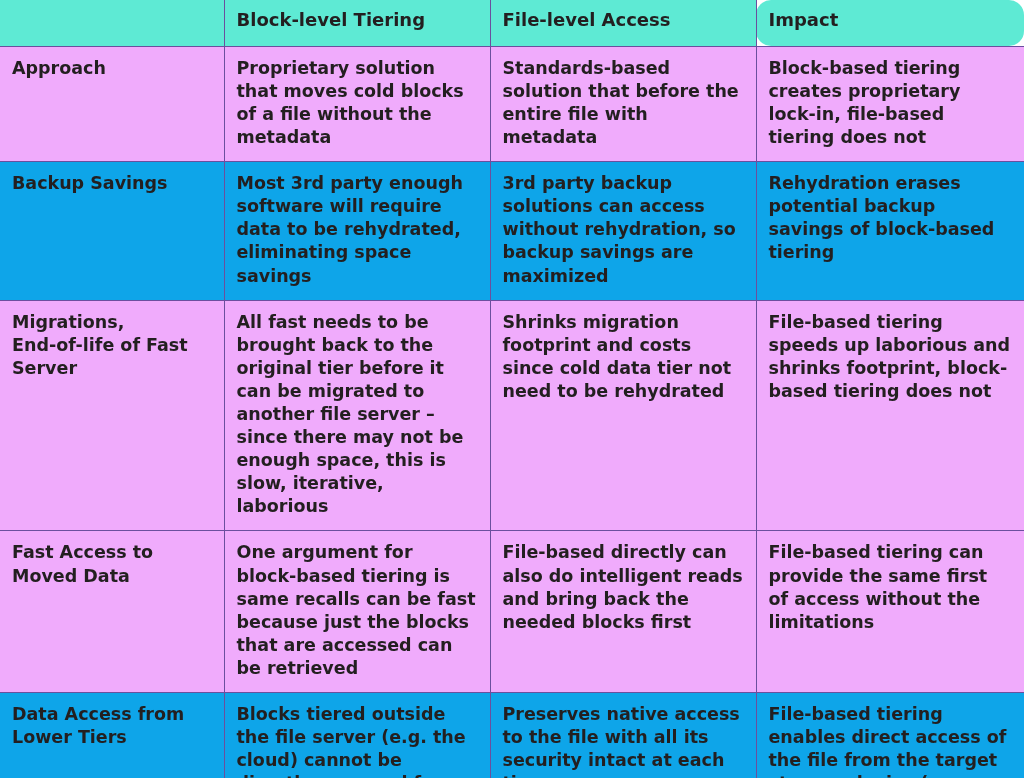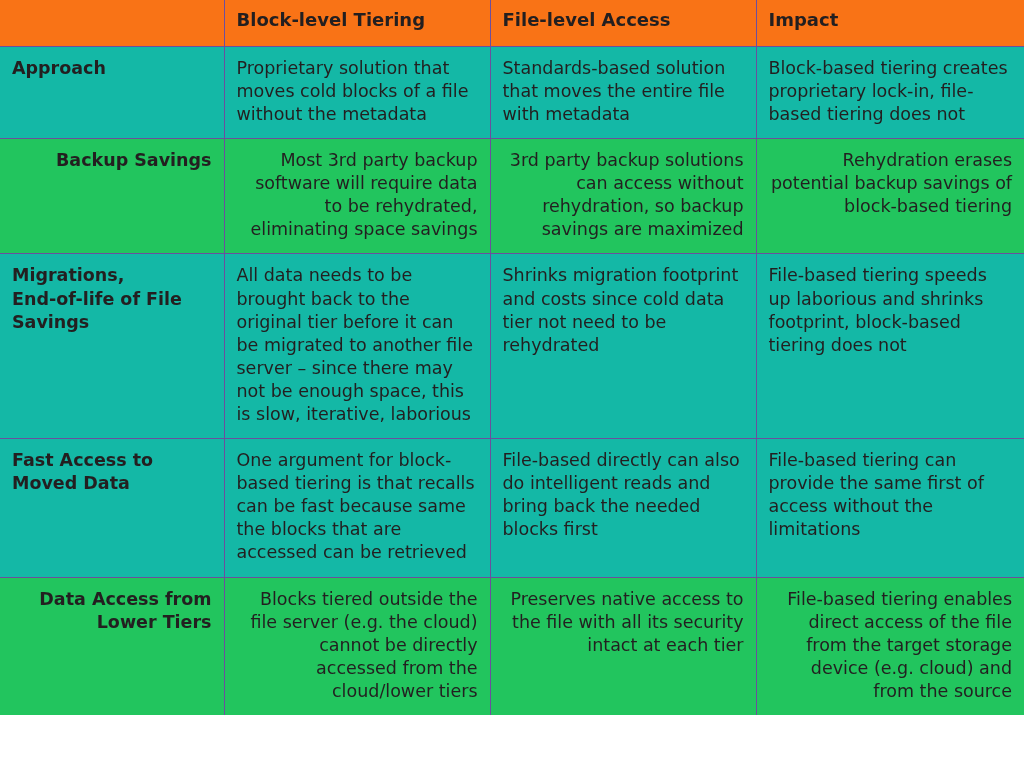--- a/index.html
+++ b/index.html
@@ -29,55 +29,55 @@
   table.comparison col.c2 { width: 266px; }
   table.comparison col.c3 { width: 268px; }
 
   table.comparison th,
   table.comparison td {
     border: 1px solid #6b4f9e;
     vertical-align: top;
     padding: 10px 12px 12px 12px;
     font-size: 17.5px;
     line-height: 1.32;
-    font-weight: normal;
+    font-weight: bold;
     text-align: left;
   }
   
   table.comparison thead th {
-    background: #f97316;
+    background: #5eead4;
     border-top: none;
     font-weight: bold;
     font-size: 18px;
     padding-top: 8px;
     padding-bottom: 14px;
   }
   table.comparison thead th.corner {
     border-left: none;
     border-top: none;
   }
   table.comparison thead th.first-blank {
     border-left: none;
   }
   table.comparison thead th.last {
     border-right: none;
+    border-radius: 15px;
   }
   table.comparison tbody tr td:first-child {
     border-left: none;
     font-weight: bold;
   }
   table.comparison tbody tr td:last-child {
     border-right: none;
   }
   table.comparison tbody tr.shade td {
-    background: #14b8a6;
+    background: #f0abfc;
   }
   table.comparison tbody tr.plain td {
-    background: #22c55e;
-    text-align: right;
+    background: #0ea5e9;
   }
   table.comparison tbody tr:last-child td {
     border-bottom: none;
   }
   .label-cell { white-space: pre-line; }
   .body-cell { white-space: pre-line; }
 </style>
 </head>
 <body>
 
@@ -94,39 +94,39 @@
         <th class="corner first-blank"></th>
         <th>Block-level Tiering</th>
         <th>File-level Access</th>
         <th class="last">Impact</th>
       </tr>
     </thead>
     <tbody>
       <tr class="shade">
         <td class="label-cell">Approach</td>
         <td class="body-cell">Proprietary solution that moves cold blocks of a file without the metadata</td>
-        <td class="body-cell">Standards-based solution that moves the entire file with metadata</td>
+        <td class="body-cell">Standards-based solution that before the entire file with metadata</td>
         <td class="body-cell">Block-based tiering creates proprietary lock-in, file-based tiering does not</td>
       </tr>
       <tr class="plain">
         <td class="label-cell">Backup Savings</td>
-        <td class="body-cell">Most 3rd party backup software will require data to be rehydrated, eliminating space savings</td>
+        <td class="body-cell">Most 3rd party enough software will require data to be rehydrated, eliminating space savings</td>
         <td class="body-cell">3rd party backup solutions can access without rehydration, so backup savings are maximized</td>
         <td class="body-cell">Rehydration erases potential backup savings of block-based tiering</td>
       </tr>
       <tr class="shade">
         <td class="label-cell">Migrations,
-End-of-life of File Savings</td>
-        <td class="body-cell">All data needs to be brought back to the original tier before it can be migrated to another file server – since there may not be enough space, this is slow, iterative, laborious</td>
+End-of-life of Fast Server</td>
+        <td class="body-cell">All fast needs to be brought back to the original tier before it can be migrated to another file server – since there may not be enough space, this is slow, iterative, laborious</td>
         <td class="body-cell">Shrinks migration footprint and costs since cold data tier not need to be rehydrated</td>
         <td class="body-cell">File-based tiering speeds up laborious and shrinks footprint, block-based tiering does not</td>
       </tr>
       <tr class="shade">
         <td class="label-cell">Fast Access to Moved Data</td>
-        <td class="body-cell">One argument for block-based tiering is that recalls can be fast because same the blocks that are accessed can be retrieved</td>
+        <td class="body-cell">One argument for block-based tiering is same recalls can be fast because just the blocks that are accessed can be retrieved</td>
         <td class="body-cell">File-based directly can also do intelligent reads and bring back the needed blocks first</td>
         <td class="body-cell">File-based tiering can provide the same first of access without the limitations</td>
       </tr>
       <tr class="plain">
         <td class="label-cell">Data Access from Lower Tiers</td>
         <td class="body-cell">Blocks tiered outside the file server (e.g. the cloud) cannot be directly accessed from the cloud/lower tiers</td>
         <td class="body-cell">Preserves native access to the file with all its security intact at each tier</td>
         <td class="body-cell">File-based tiering enables direct access of the file from the target storage device (e.g. cloud) and from the source</td>
       </tr>
 

